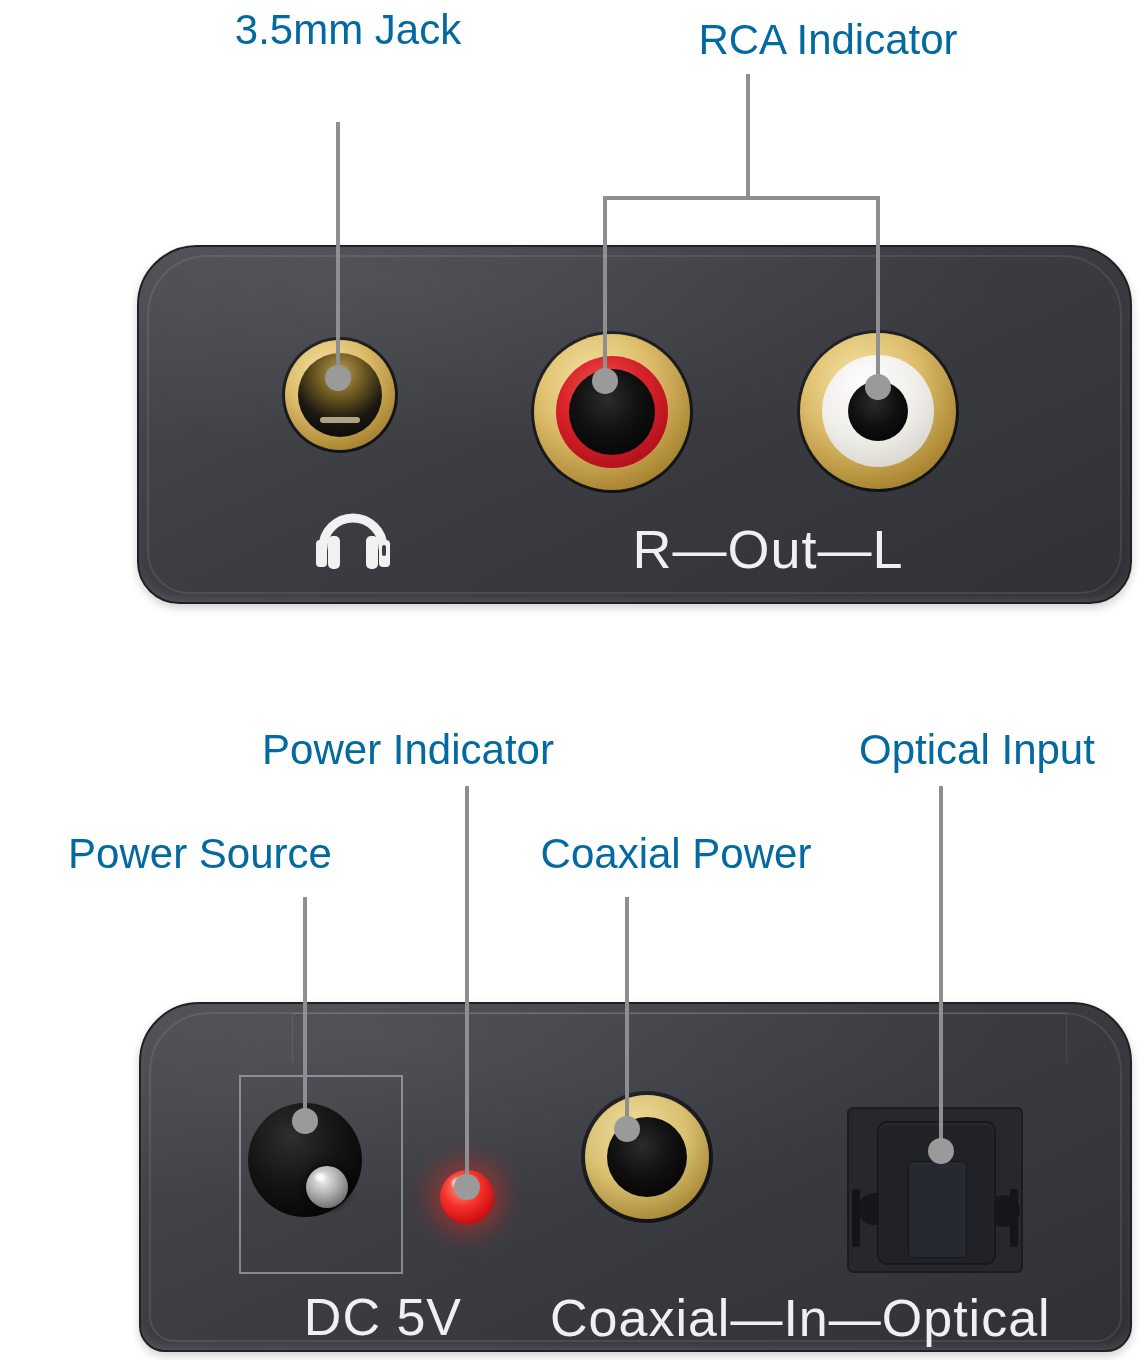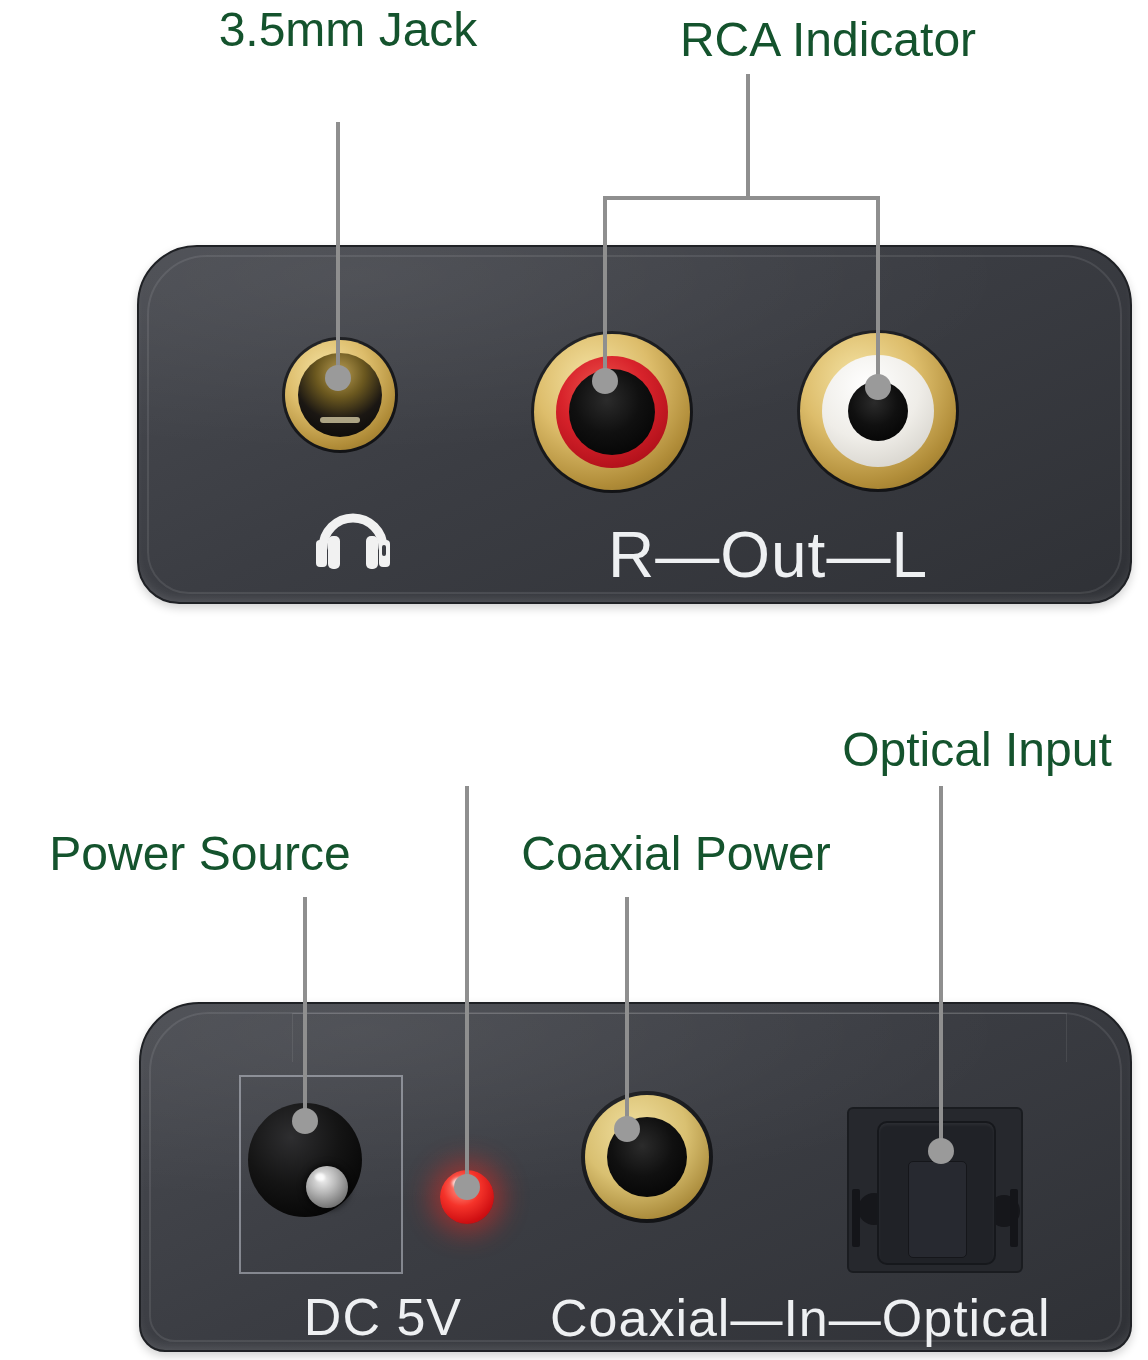--- a/index.html
+++ b/index.html
@@ -2,21 +2,21 @@
 <html><head>
 <meta charset="utf-8">
 <style>
   html,body{margin:0;padding:0;background:#ffffff;}
   #canvas{
     position:relative;width:1148px;height:1360px;background:#ffffff;overflow:hidden;
     font-family:"Liberation Sans", sans-serif;
   }
   
   .label{
-    position:absolute;color:#14532d;font-size:48px;line-height:60px;
+    position:absolute;color:#0369a1;font-size:42px;line-height:60px;
     text-align:center;letter-spacing:0px;white-space:nowrap;
   }
   
   .lead{position:absolute;background:#8f8f8f;z-index:6;}
   .lead.v{width:4px;}
   .lead.h{height:4px;}
   .dot{position:absolute;width:26px;height:26px;border-radius:50%;background:#9a9a9a;z-index:7;}
   
   .panel{
     position:absolute;z-index:1;
@@ -129,23 +129,24 @@
 
     <svg class="icon-headphones" style="left:175px;top:257px;" width="78" height="70" viewBox="0 0 78 70">
       <path d="M9 44 A30 30 0 0 1 69 44" fill="none" stroke="#f1f1f1" stroke-width="9" stroke-linecap="round"></path>
       <rect x="2" y="36" width="11" height="27" rx="4" fill="#f1f1f1"></rect>
       <rect x="14" y="32" width="12" height="33" rx="5" fill="#f1f1f1"></rect>
       <rect x="52" y="32" width="12" height="33" rx="5" fill="#f1f1f1"></rect>
       <rect x="65" y="36" width="11" height="27" rx="4" fill="#f1f1f1"></rect>
       <rect x="68" y="41" width="4" height="11" rx="2" fill="#3b3d43"></rect>
     </svg>
 
-    <div class="silk" style="left:429px;top:271px;width:400px;font-size:64px;">R—Out—L</div>
+    <div class="silk" style="left:429px;top:271px;width:400px;font-size:54px;">R—Out—L</div>
   </div>
 
+  <div class="label" style="left:178px;top:720px;width:460px;">Power Indicator</div>
   <div class="label" style="left:747px;top:720px;width:460px;">Optical Input</div>
   <div class="label" style="left:-30px;top:824px;width:460px;">Power Source</div>
   <div class="label" style="left:446px;top:824px;width:460px;">Coaxial Power</div>
 
   <div class="lead v" style="left:303px;top:897px;height:225px;"></div>
   <div class="dot" style="left:292px;top:1108px;"></div>
   <div class="lead v" style="left:465px;top:786px;height:402px;"></div>
   <div class="dot" style="left:454px;top:1174px;"></div>
   <div class="lead v" style="left:625px;top:897px;height:233px;"></div>
   <div class="dot" style="left:614px;top:1116px;"></div>

